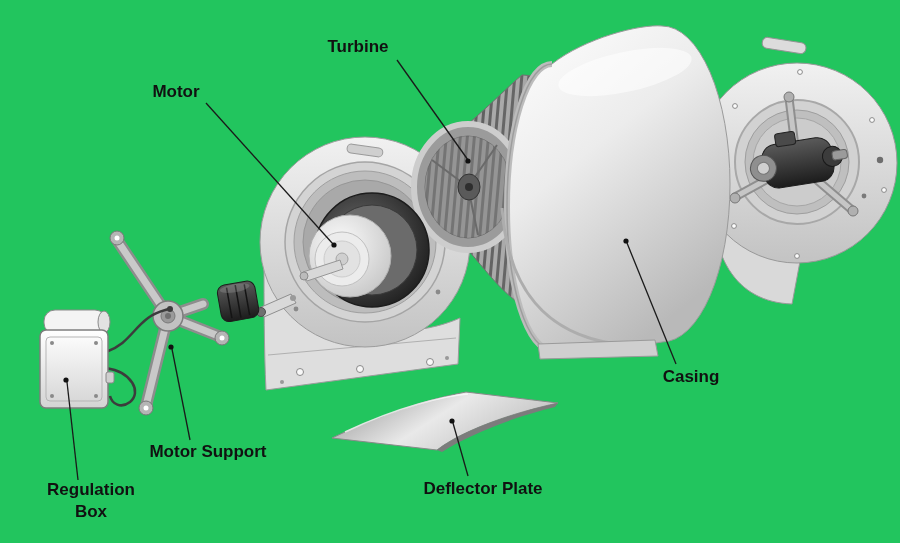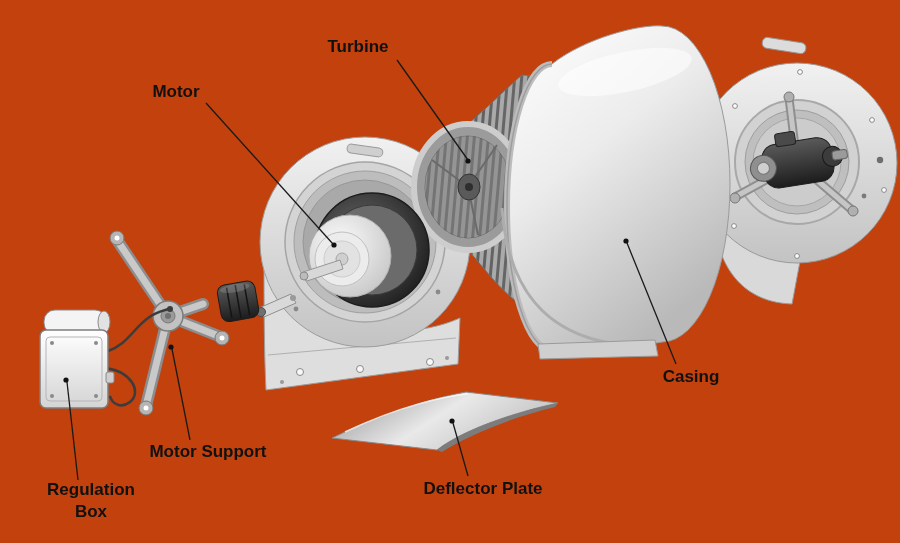--- a/index.html
+++ b/index.html
@@ -1,19 +1,19 @@
 <!DOCTYPE html>
 <html><head>
 <meta charset="utf-8">
 <style>
   html,body{margin:0;padding:0;background:#ffffff;}
   .stage{
     position:relative;
     width:900px;height:543px;
-    background:#c2410c;
+    background:#22c55e;
     overflow:hidden;
     font-family:"Liberation Sans", sans-serif;
   }
   svg{display:block;}
   text.part-label{
     font-family:"Liberation Sans", sans-serif;
     font-weight:bold;
     font-size:17px;
     fill:#111111;
   }

